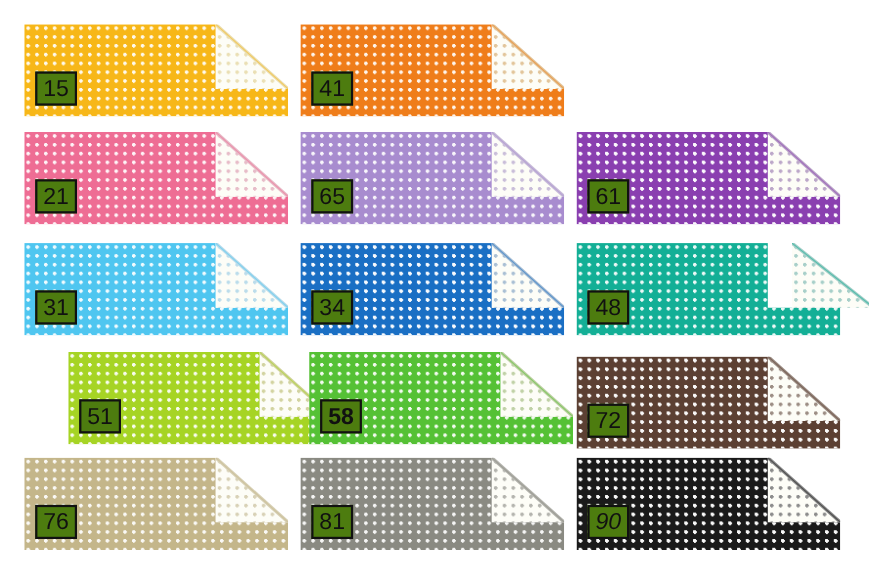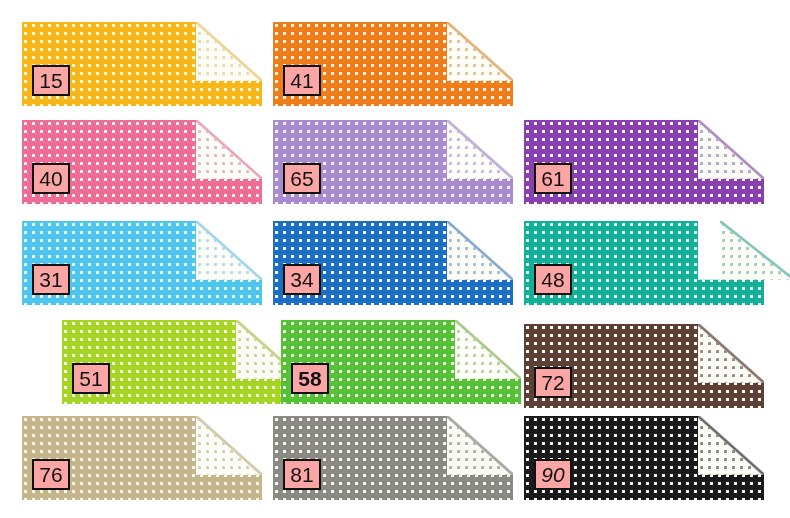--- a/index.html
+++ b/index.html
@@ -92,21 +92,21 @@
   .fold .crease svg { display: block; width: 100%; height: 100%; }
 
   
   .label-box {
     position: absolute;
     left: 10px;
     bottom: 10px;
     min-width: 38px;
     height: 31px;
     box-sizing: border-box;
-    background: #fca5a5;
+    background: #4d7c0f;
     border: 2px solid #111111;
     color: #111111;
     font-size: 21px;
     line-height: 27px;
     text-align: center;
     letter-spacing: 0px;
     padding: 0 4px;
     font-family: "Liberation Sans", sans-serif;
   }
 </style>
@@ -162,21 +162,21 @@
           <div class="rev-base" style="background: rgb(253, 253, 247);"></div>
           <div class="rev-dots" style="background-image: radial-gradient(circle at 1.6px 1.6px, rgb(231, 188, 200) 1.5px, rgba(0, 0, 0, 0) 1.8px);"></div>
         </div>
         <div class="crease">
           <svg viewBox="0 0 100 100" preserveAspectRatio="none">
             <line x1="0" y1="0" x2="100" y2="100" stroke="#E7BCC8" stroke-width="3" vector-effect="non-scaling-stroke"></line>
             <line x1="0" y1="0" x2="100" y2="100" stroke="#EE6D94" stroke-width="1" stroke-opacity="0.55" vector-effect="non-scaling-stroke"></line>
           </svg>
         </div>
       </div>
-      <div class="label-box">40</div>
+      <div class="label-box">21</div>
     </div>
     <div class="swatch" style="left: 273px; top: 120px;">
       <div class="front">
         <div class="base" style="background: rgb(168, 140, 207);"></div>
         <div class="dots"></div>
       </div>
       <div class="fold">
         <div class="rev">
           <div class="rev-base" style="background: rgb(253, 253, 247);"></div>
           <div class="rev-dots" style="background-image: radial-gradient(circle at 1.6px 1.6px, rgb(201, 189, 217) 1.5px, rgba(0, 0, 0, 0) 1.8px);"></div>

